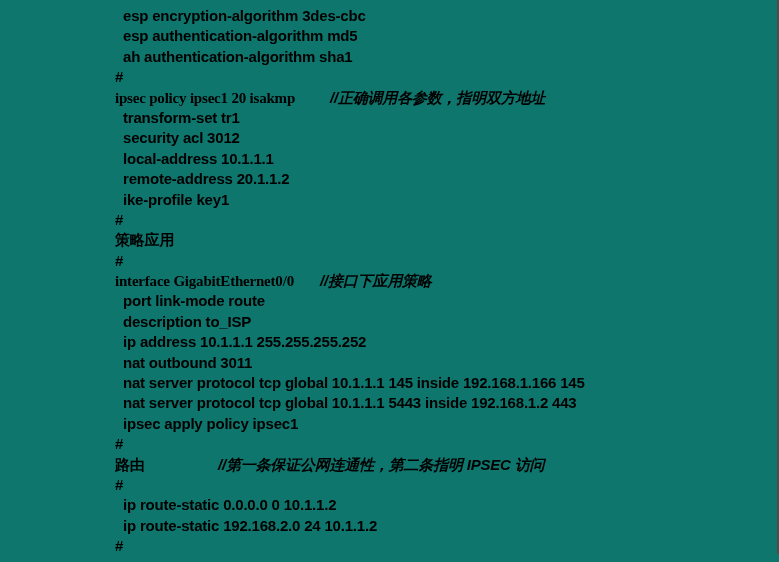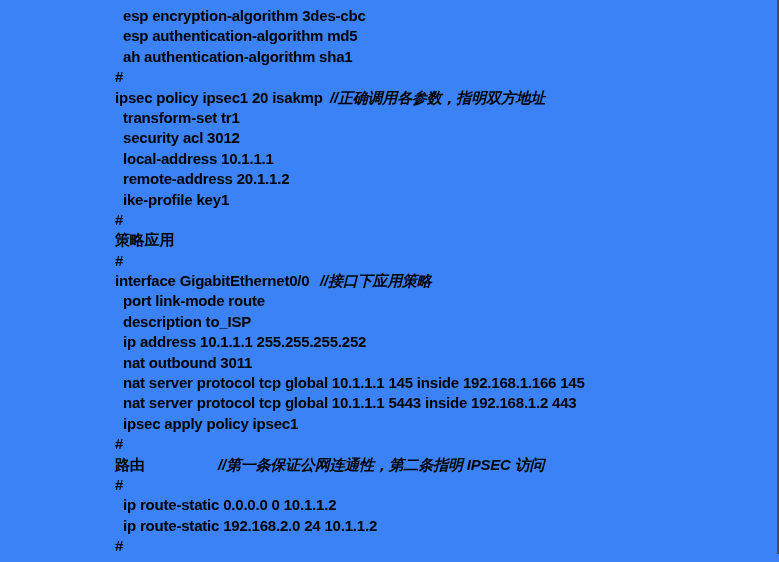--- a/index.html
+++ b/index.html
@@ -41,26 +41,27 @@
   }
   .line {
     height: 20.4px;
   }
   .line.indent {
     padding-left: 8px;
   }
   .cmd.with-comment {
     display: inline-block;
     vertical-align: top;
+    font-family: Liberation Serif, serif;
   }
   .comment {
     display: inline-block;
     vertical-align: top;
     font-style: italic;
   }
 </style>
 </head>
 <body>
 
-<div class="page" style="background: #3b82f6;">
+<div class="page" style="background: #0f766e;">
   <div class="content" style="color: rgb(0, 0, 0);"><div class="line indent"><span class="cmd">esp encryption-algorithm 3des-cbc</span></div><div class="line indent"><span class="cmd">esp authentication-algorithm md5</span></div><div class="line indent"><span class="cmd">ah authentication-algorithm sha1</span></div><div class="line"><span class="cmd">#</span></div><div class="line"><span class="cmd with-comment" style="min-width: 215px;">ipsec policy ipsec1 20 isakmp</span><span class="comment">//正确调用各参数，指明双方地址</span></div><div class="line indent"><span class="cmd">transform-set tr1</span></div><div class="line indent"><span class="cmd">security acl 3012</span></div><div class="line indent"><span class="cmd">local-address 10.1.1.1</span></div><div class="line indent"><span class="cmd">remote-address 20.1.1.2</span></div><div class="line indent"><span class="cmd">ike-profile key1</span></div><div class="line"><span class="cmd">#</span></div><div class="line"><span class="cmd">策略应用</span></div><div class="line"><span class="cmd">#</span></div><div class="line"><span class="cmd with-comment" style="min-width: 205px;">interface GigabitEthernet0/0</span><span class="comment">//接口下应用策略</span></div><div class="line indent"><span class="cmd">port link-mode route</span></div><div class="line indent"><span class="cmd">description to_ISP</span></div><div class="line indent"><span class="cmd">ip address 10.1.1.1 255.255.255.252</span></div><div class="line indent"><span class="cmd">nat outbound 3011</span></div><div class="line indent"><span class="cmd">nat server protocol tcp global 10.1.1.1 145 inside 192.168.1.166 145</span></div><div class="line indent"><span class="cmd">nat server protocol tcp global 10.1.1.1 5443 inside 192.168.1.2 443</span></div><div class="line indent"><span class="cmd">ipsec apply policy ipsec1</span></div><div class="line"><span class="cmd">#</span></div><div class="line"><span class="cmd with-comment" style="min-width: 103px;">路由</span><span class="comment">//第一条保证公网连通性，第二条指明 IPSEC 访问</span></div><div class="line"><span class="cmd">#</span></div><div class="line indent"><span class="cmd">ip route-static 0.0.0.0 0 10.1.1.2</span></div><div class="line indent"><span class="cmd">ip route-static 192.168.2.0 24 10.1.1.2</span></div><div class="line"><span class="cmd">#</span></div></div>
   <div class="edge-right" style="background: rgb(77, 77, 77);"></div>
 </div>
 
 </body></html>

